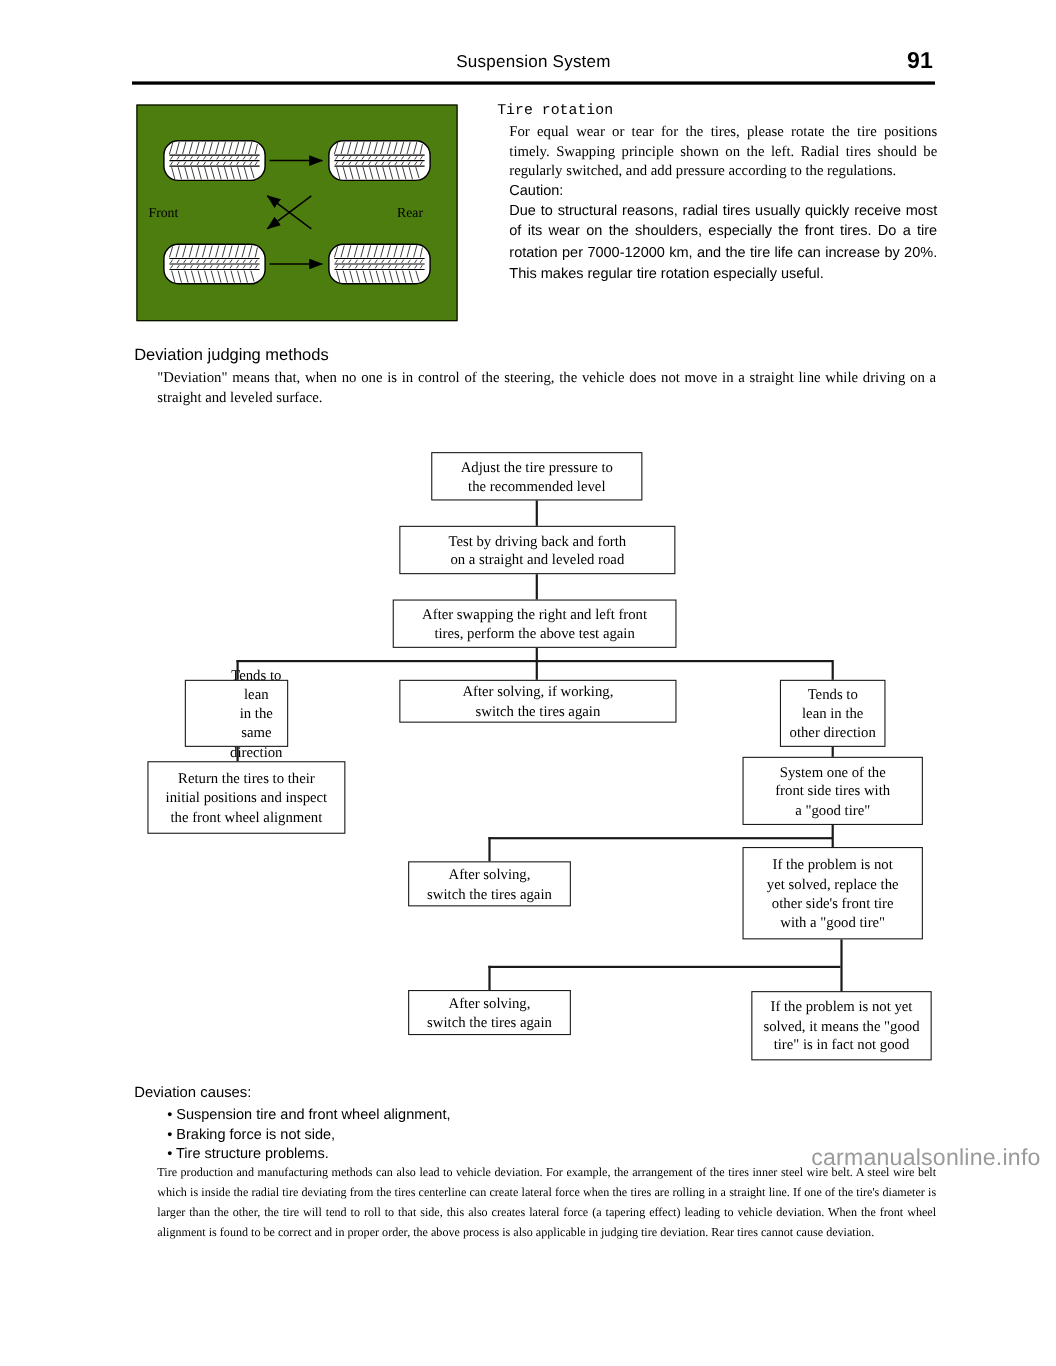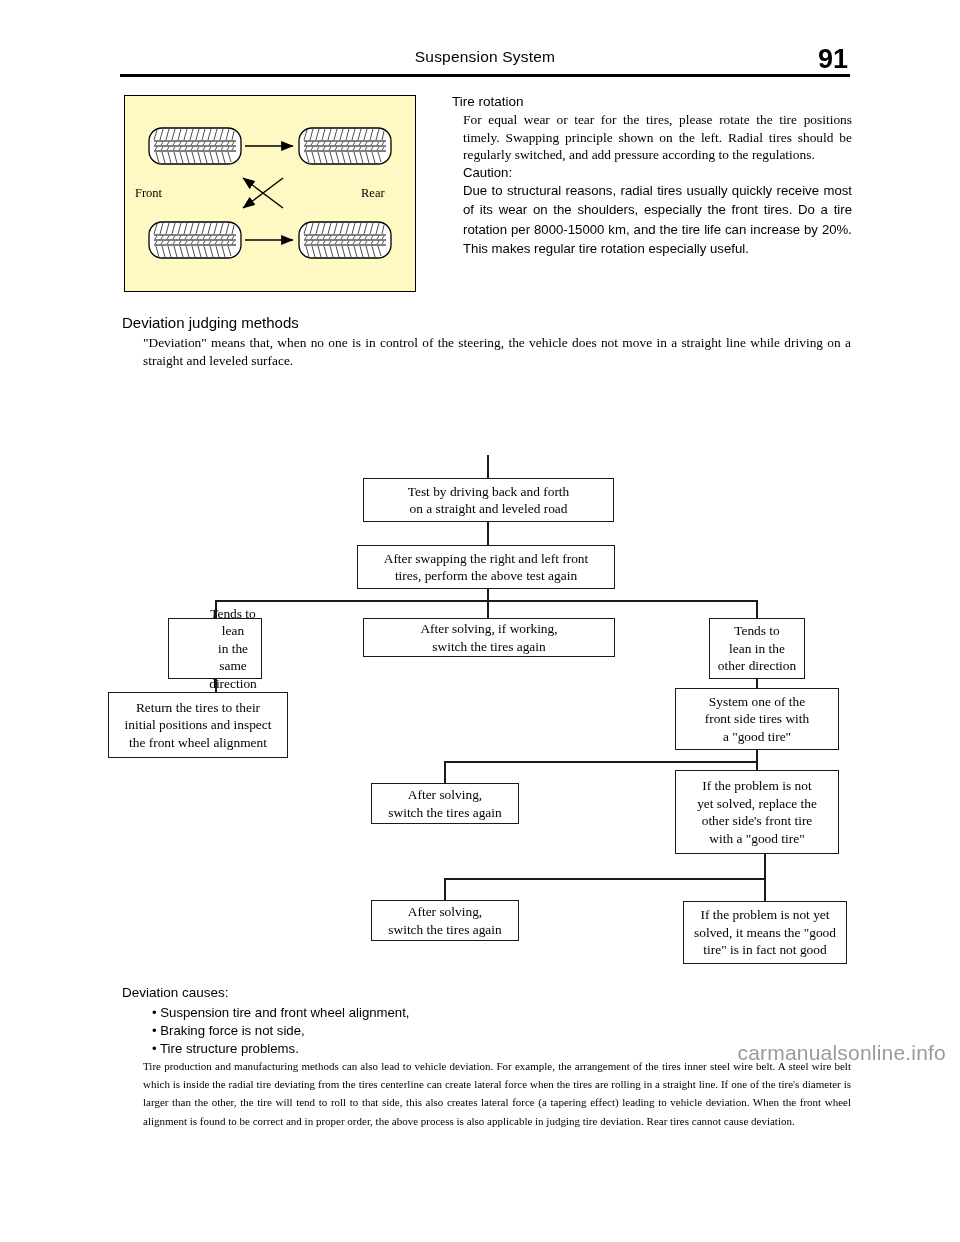--- a/index.html
+++ b/index.html
@@ -37,42 +37,42 @@
     text-align: center;
     font-family: "Liberation Sans", sans-serif;
     font-size: 15.5px;
     letter-spacing: .2px;
   }
   .header-page {
     position: absolute;
     right: 2px;
     top: -4px;
     font-family: "Liberation Sans", sans-serif;
-    font-size: 27px;
+    font-size: 21px;
     font-weight: 700;
   }
   .header-rule {
     position: absolute;
     left: 120px;
     top: 74px;
     width: 730px;
     height: 3px;
     background: #000;
   }
 
   
   .figure-box {
     position: absolute;
     left: 124px;
     top: 95px;
     width: 292px;
     height: 197px;
     border: 1.4px solid #000;
     box-sizing: border-box;
-    background: #fef9c3;
+    background: #4d7c0f;
   }
   .tire {
     position: absolute;
     width: 96px;
     height: 40px;
   }
   .tire svg { display: block; }
   .fig-label {
     position: absolute;
     font-family: "Liberation Serif", serif;
@@ -80,21 +80,21 @@
   }
 
   
   .rt {
     position: absolute;
     left: 452px;
     top: 94px;
     width: 400px;
   }
   .rt-head {
-    font-family: Liberation Sans, sans-serif;
+    font-family: Liberation Mono, monospace;
     font-size: 13.5px;
     margin: 0 0 1px 0;
     line-height: 16px;
   }
   .rt-serif {
     font-family: "Liberation Serif", serif;
     font-size: 13.4px;
     line-height: 17.6px;
     text-align: justify;
     margin: 0 0 0 11px;
@@ -491,47 +491,49 @@
     </svg>
 
     <div class="fig-label" style="left:10px; top:90px;">Front</div>
     <div class="fig-label" style="left:236px; top:90px;">Rear</div>
   </div>
 
   <div class="rt">
     <p class="rt-head">Tire  rotation</p>
     <p class="rt-serif">For equal wear or tear for the tires, please rotate the tire positions timely. Swapping principle shown on the left. Radial tires should be regularly switched, and add pressure according to the regulations.</p>
     <p class="rt-caution">Caution:</p>
-    <p class="rt-sans-just">Due to structural reasons, radial tires usually quickly receive most of its wear on the shoulders, especially the front tires. Do a tire rotation per 8000-15000 km, and the tire life can increase by 20%. This makes regular tire rotation especially useful.</p>
+    <p class="rt-sans-just">Due to structural reasons, radial tires usually quickly receive most of its wear on the shoulders, especially the front tires. Do a tire rotation per 7000-12000 km, and the tire life can increase by 20%. This makes regular tire rotation especially useful.</p>
   </div>
 
   <div class="dev-head">Deviation judging methods</div>
   <div class="dev-body">"Deviation" means that, when no one is in control of the steering, the vehicle does not move in a straight line while driving on a straight and leveled surface.</div>
 
   <div class="flow">
 
+    <div class="fbox" style="left:392px; top:411px; width:192px; height:44px;">Adjust the tire pressure to
+the recommended level</div>
 
     <div class="fbox" style="left:363px; top:478px; width:251px; height:44px;">Test by driving back and forth
 on a straight and leveled road</div>
 
     <div class="fbox" style="left:357px; top:545px; width:258px; height:44px;">After swapping the right and left front
 tires, perform the above test again</div>
 
     <div class="fbox" style="left:168px; top:618px; width:94px; height:61px;padding-left:40px;">Tends to lean
 in the same
 direction</div>
 
     <div class="fbox" style="left:363px; top:618px; width:252px; height:39px;">After solving, if working,
 switch the tires again</div>
 
     <div class="fbox" style="left:709px; top:618px; width:96px; height:61px;">Tends to
 lean in the
 other direction</div>
 
-    <div class="fbox" style="left:108px; top:692px; width:180px; height:66px;">Return the tires to their
+    <div class="fbox" style="left:134px; top:692px; width:180px; height:66px;">Return the tires to their
 initial positions and inspect
 the front wheel alignment</div>
 
     <div class="fbox" style="left:675px; top:688px; width:164px; height:62px;">System one of the
 front side tires with
 a "good tire"</div>
 
     <div class="fbox" style="left:371px; top:783px; width:148px; height:41px;">After solving,
 switch the tires again</div>
 

